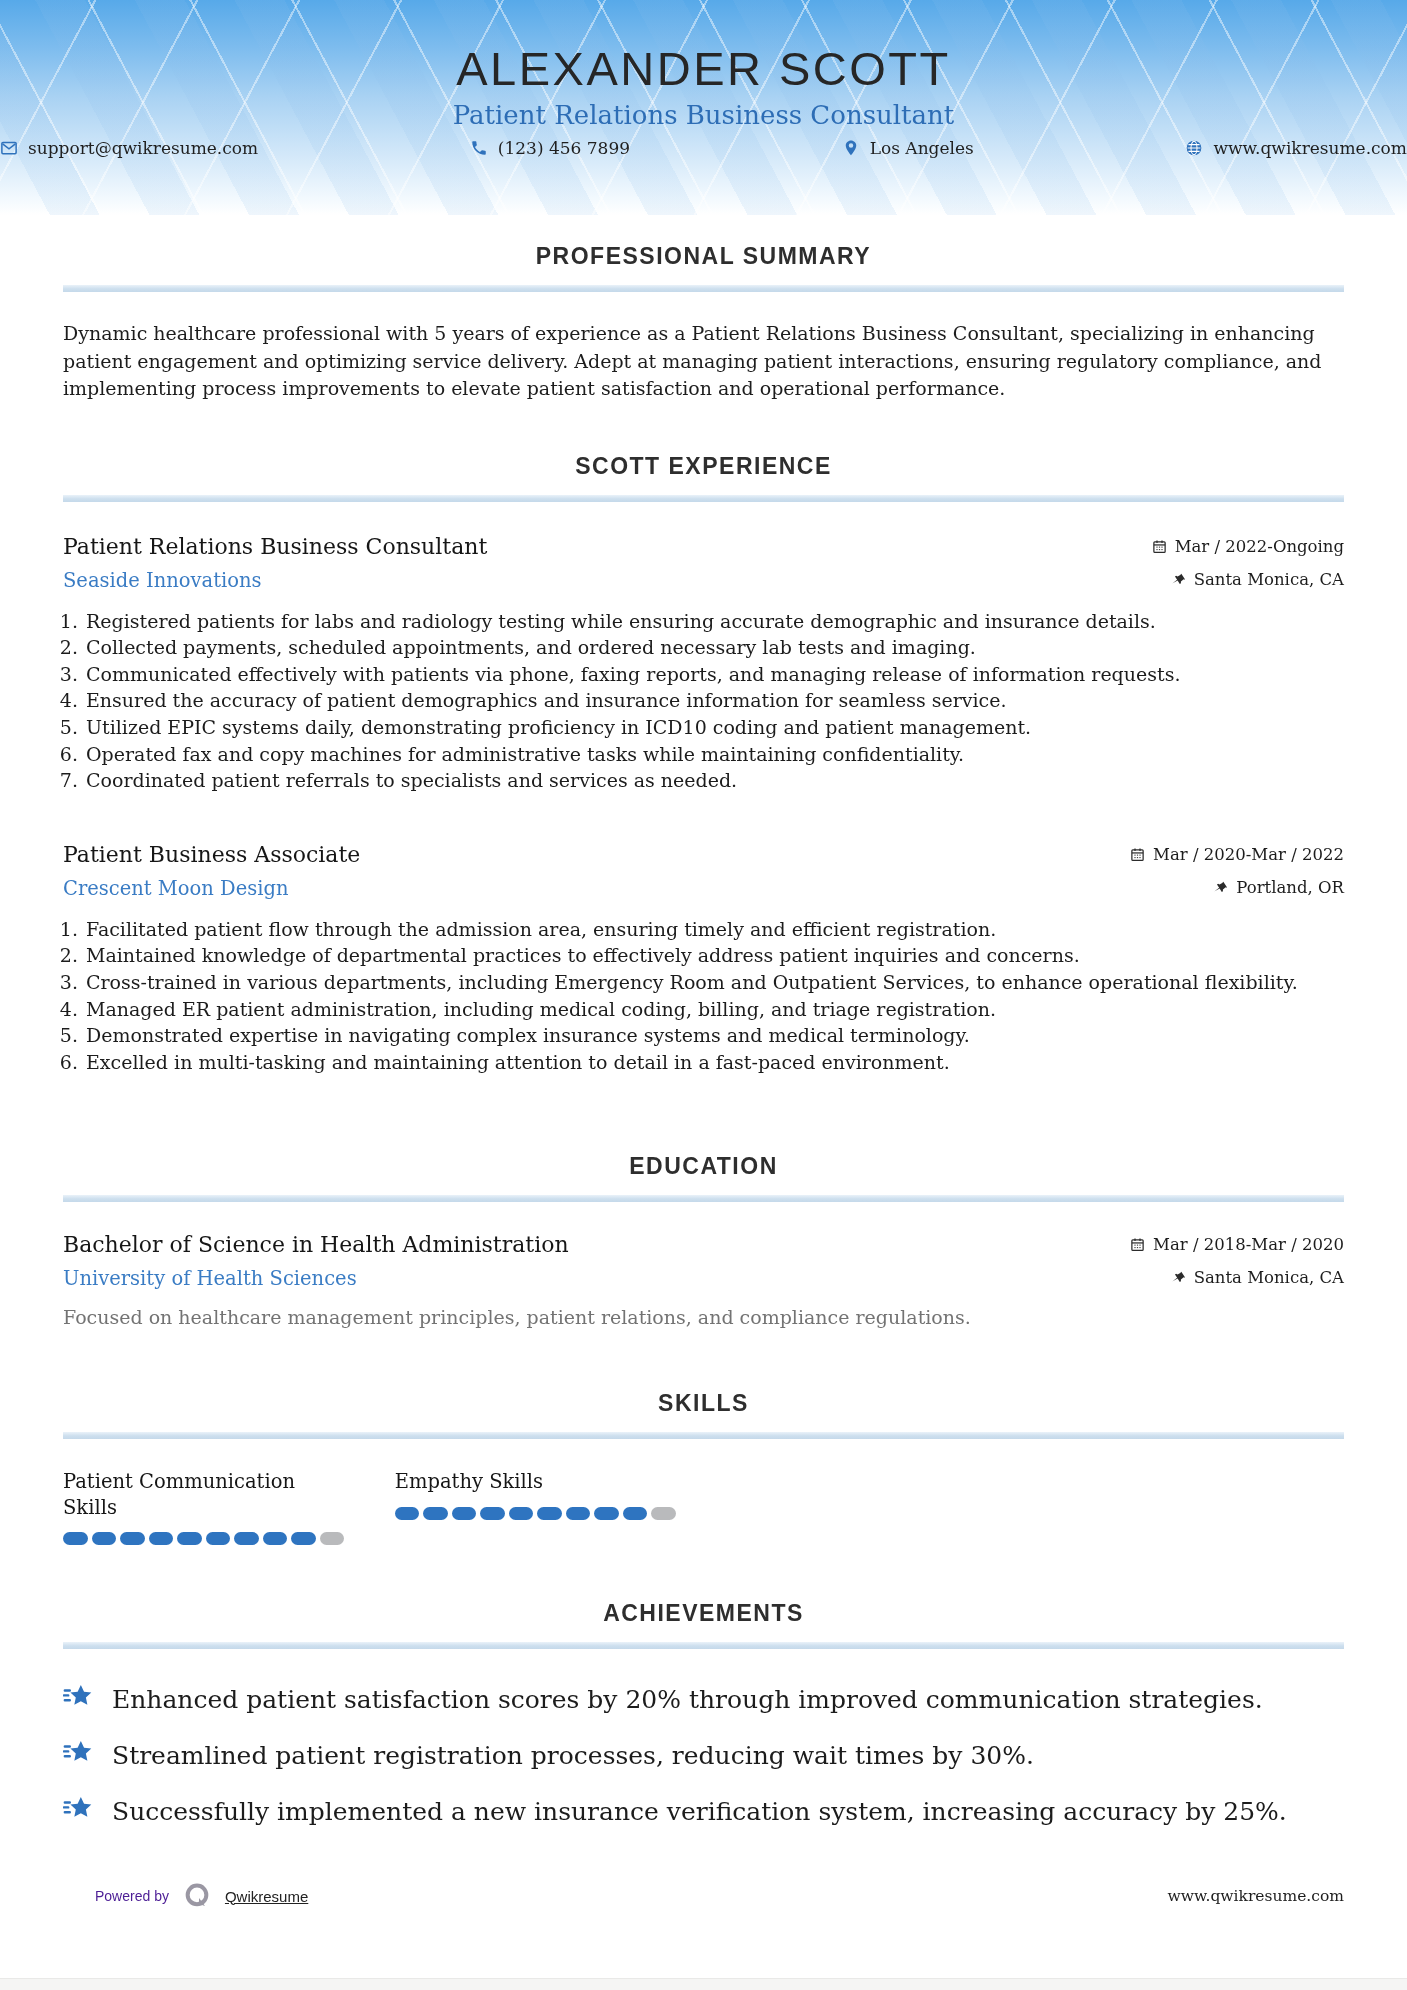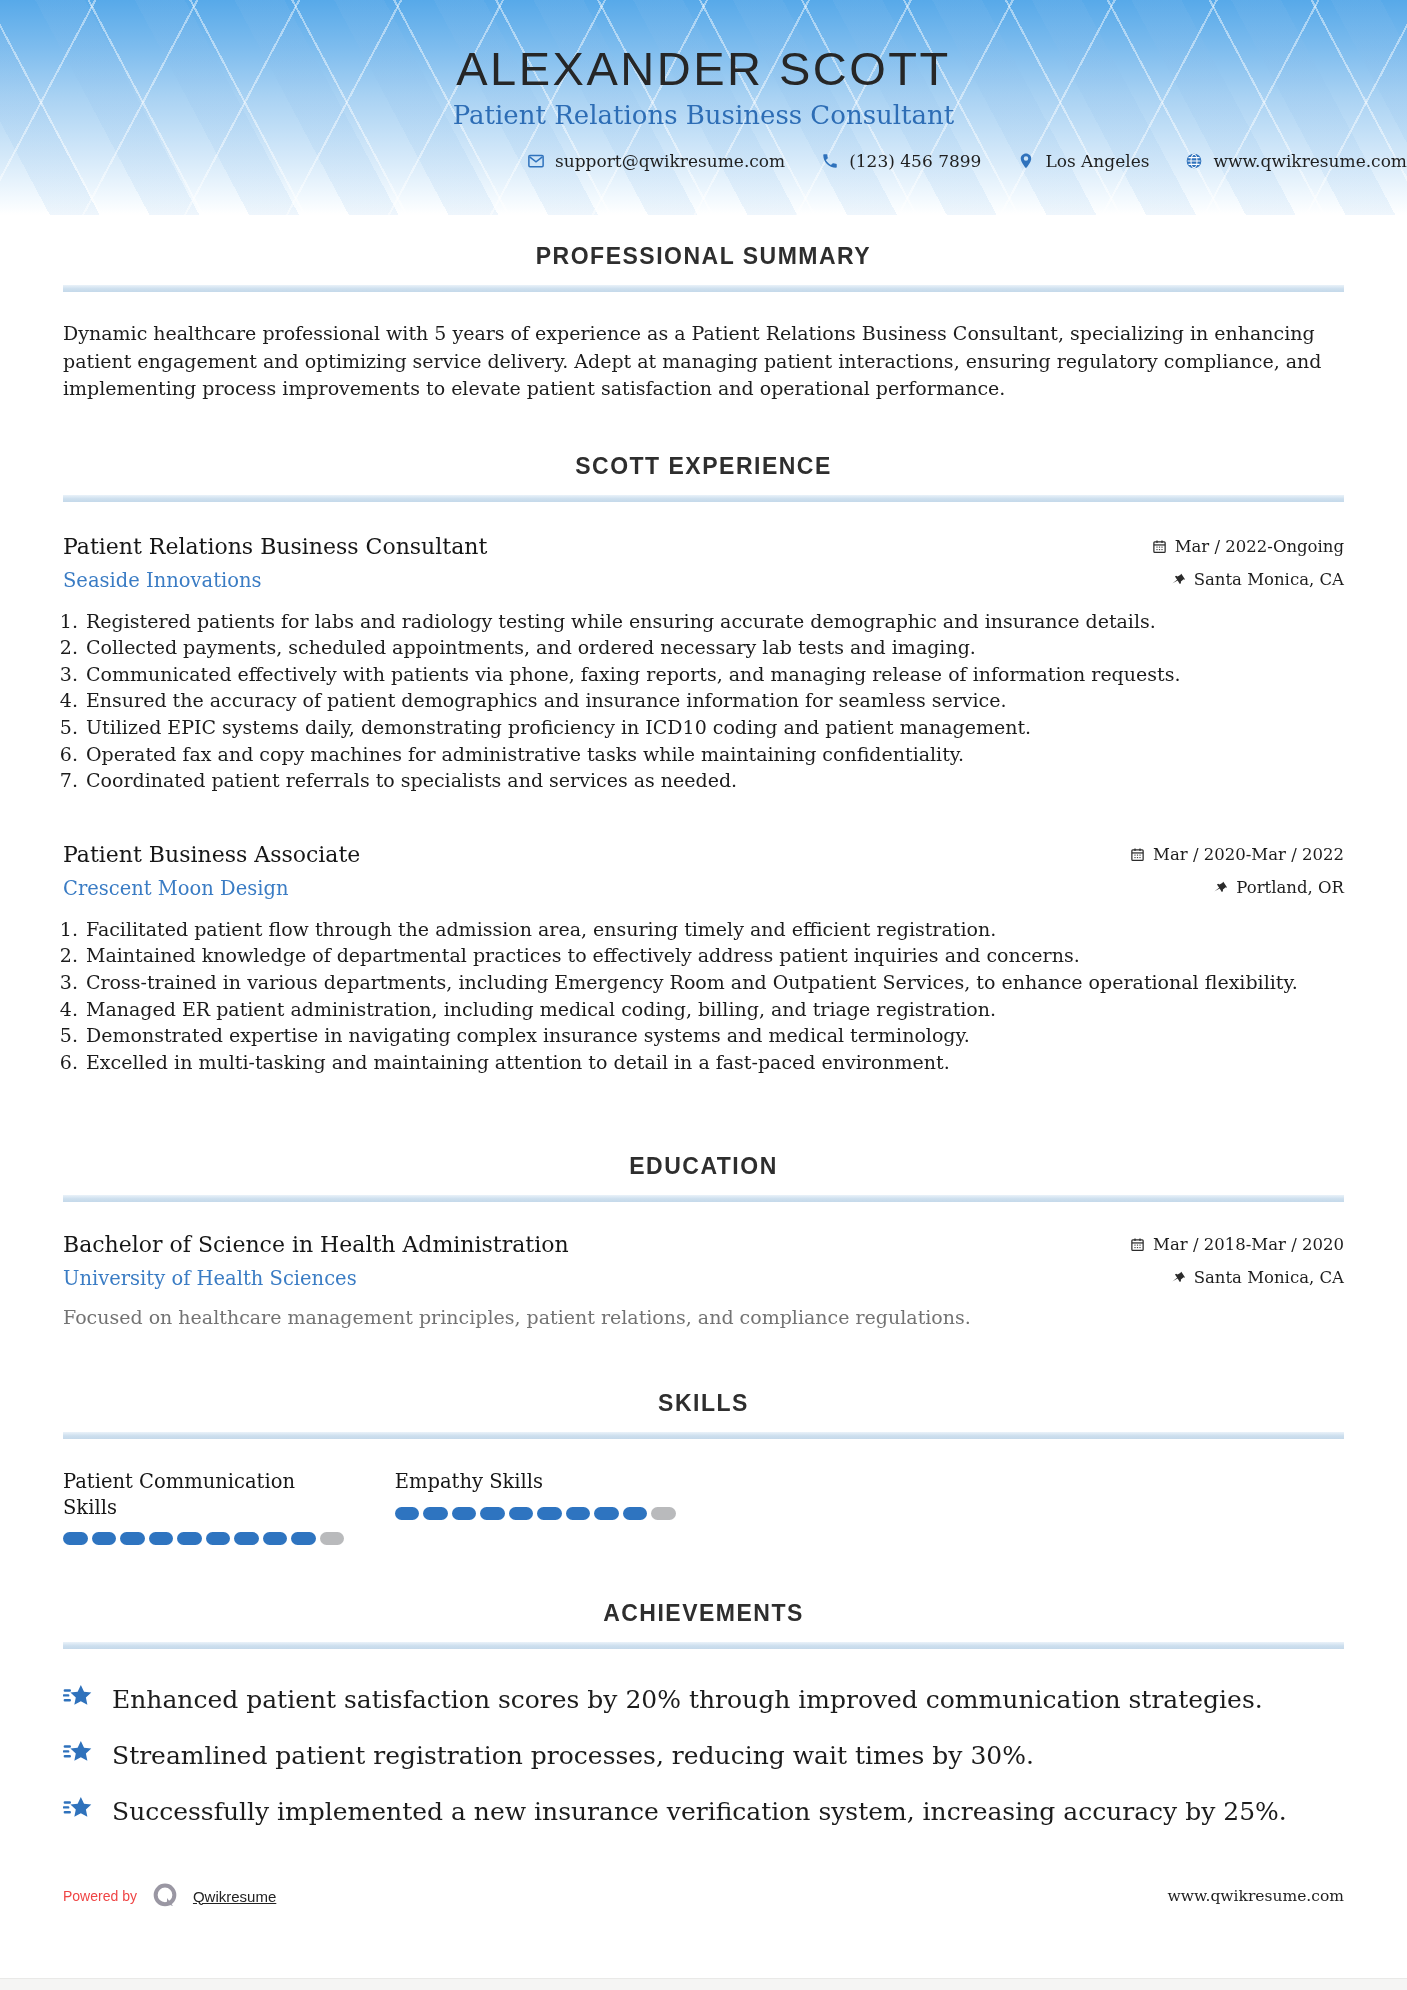--- a/index.html
+++ b/index.html
@@ -18,21 +18,21 @@
       repeating-linear-gradient(-62deg, rgba(255,255,255,0) 0 88px, rgba(255,255,255,.45) 88px 90px),
       repeating-linear-gradient(62deg, rgba(140,190,235,0) 0 44px, rgba(140,190,235,.14) 44px 88px),
       linear-gradient(180deg, #57a9e9 0%, #7dbcee 22%, #a9d2f3 45%, #d3e8f9 72%, #f2f9fe 92%, #ffffff 100%);
   }
   .name {
     margin: 0; font-family: "Liberation Sans", sans-serif; font-weight: 400;
     font-size: 47px; letter-spacing: 2.5px; color: #262626; line-height: 1.05;
   }
   .subtitle { margin-top: 7px; font-size: 26px; color: #2d6db5; }
   .contact {
-    margin-top: 21px; display: flex; justify-content: flex-end; align-items: center;
+    margin-top: 8px; display: flex; justify-content: space-between; align-items: center;
     gap: 36px; font-size: 17px; color: #1f1f1f;
   }
   .contact-item { display: flex; align-items: center; gap: 10px; }
   .contact-item svg { width: 18px; height: 18px; display: block; }
 
   
   main { padding: 0 63px; }
   .section-heading {
     margin: 0; text-align: center; font-family: "Liberation Sans", sans-serif;
     font-size: 23px; font-weight: 700; letter-spacing: 1.5px; color: #2e2e2e;
@@ -71,21 +71,21 @@
   .ach-list { margin-top: 32px; }
   .ach-item { display: flex; align-items: center; gap: 17px; margin-bottom: 20px; font-size: 25px; color: #1c1c1c; }
   .ach-item svg { width: 32px; height: 30px; flex: none; }
 
   
   footer {
     position: absolute; left: 0; right: 0; top: 1880px; padding: 0 63px;
     display: flex; justify-content: space-between; align-items: center;
   }
   .powered { display: flex; align-items: center; gap: 12px; }
-  .powered-label { font-family: "Liberation Sans", sans-serif; font-size: 14px; color: #ef4444; }
+  .powered-label { font-family: "Liberation Sans", sans-serif; font-size: 14px; color: #4c1d95; margin-left: 32px; }
   .q-logo svg { width: 32px; height: 32px; display: block; }
   .brand-link { font-family: "Liberation Sans", sans-serif; font-size: 15px; color: #222222; text-decoration: underline; }
   .site-link { font-size: 15.5px; color: #1d1d1d; text-decoration: none; }
   .bottom-strip {
     position: absolute; left: 0; right: 0; bottom: 0; height: 12px;
     background: #f5f5f4; border-top: 1px solid #e9e9e7;
   }
 </style>
 </head>
 <body>

